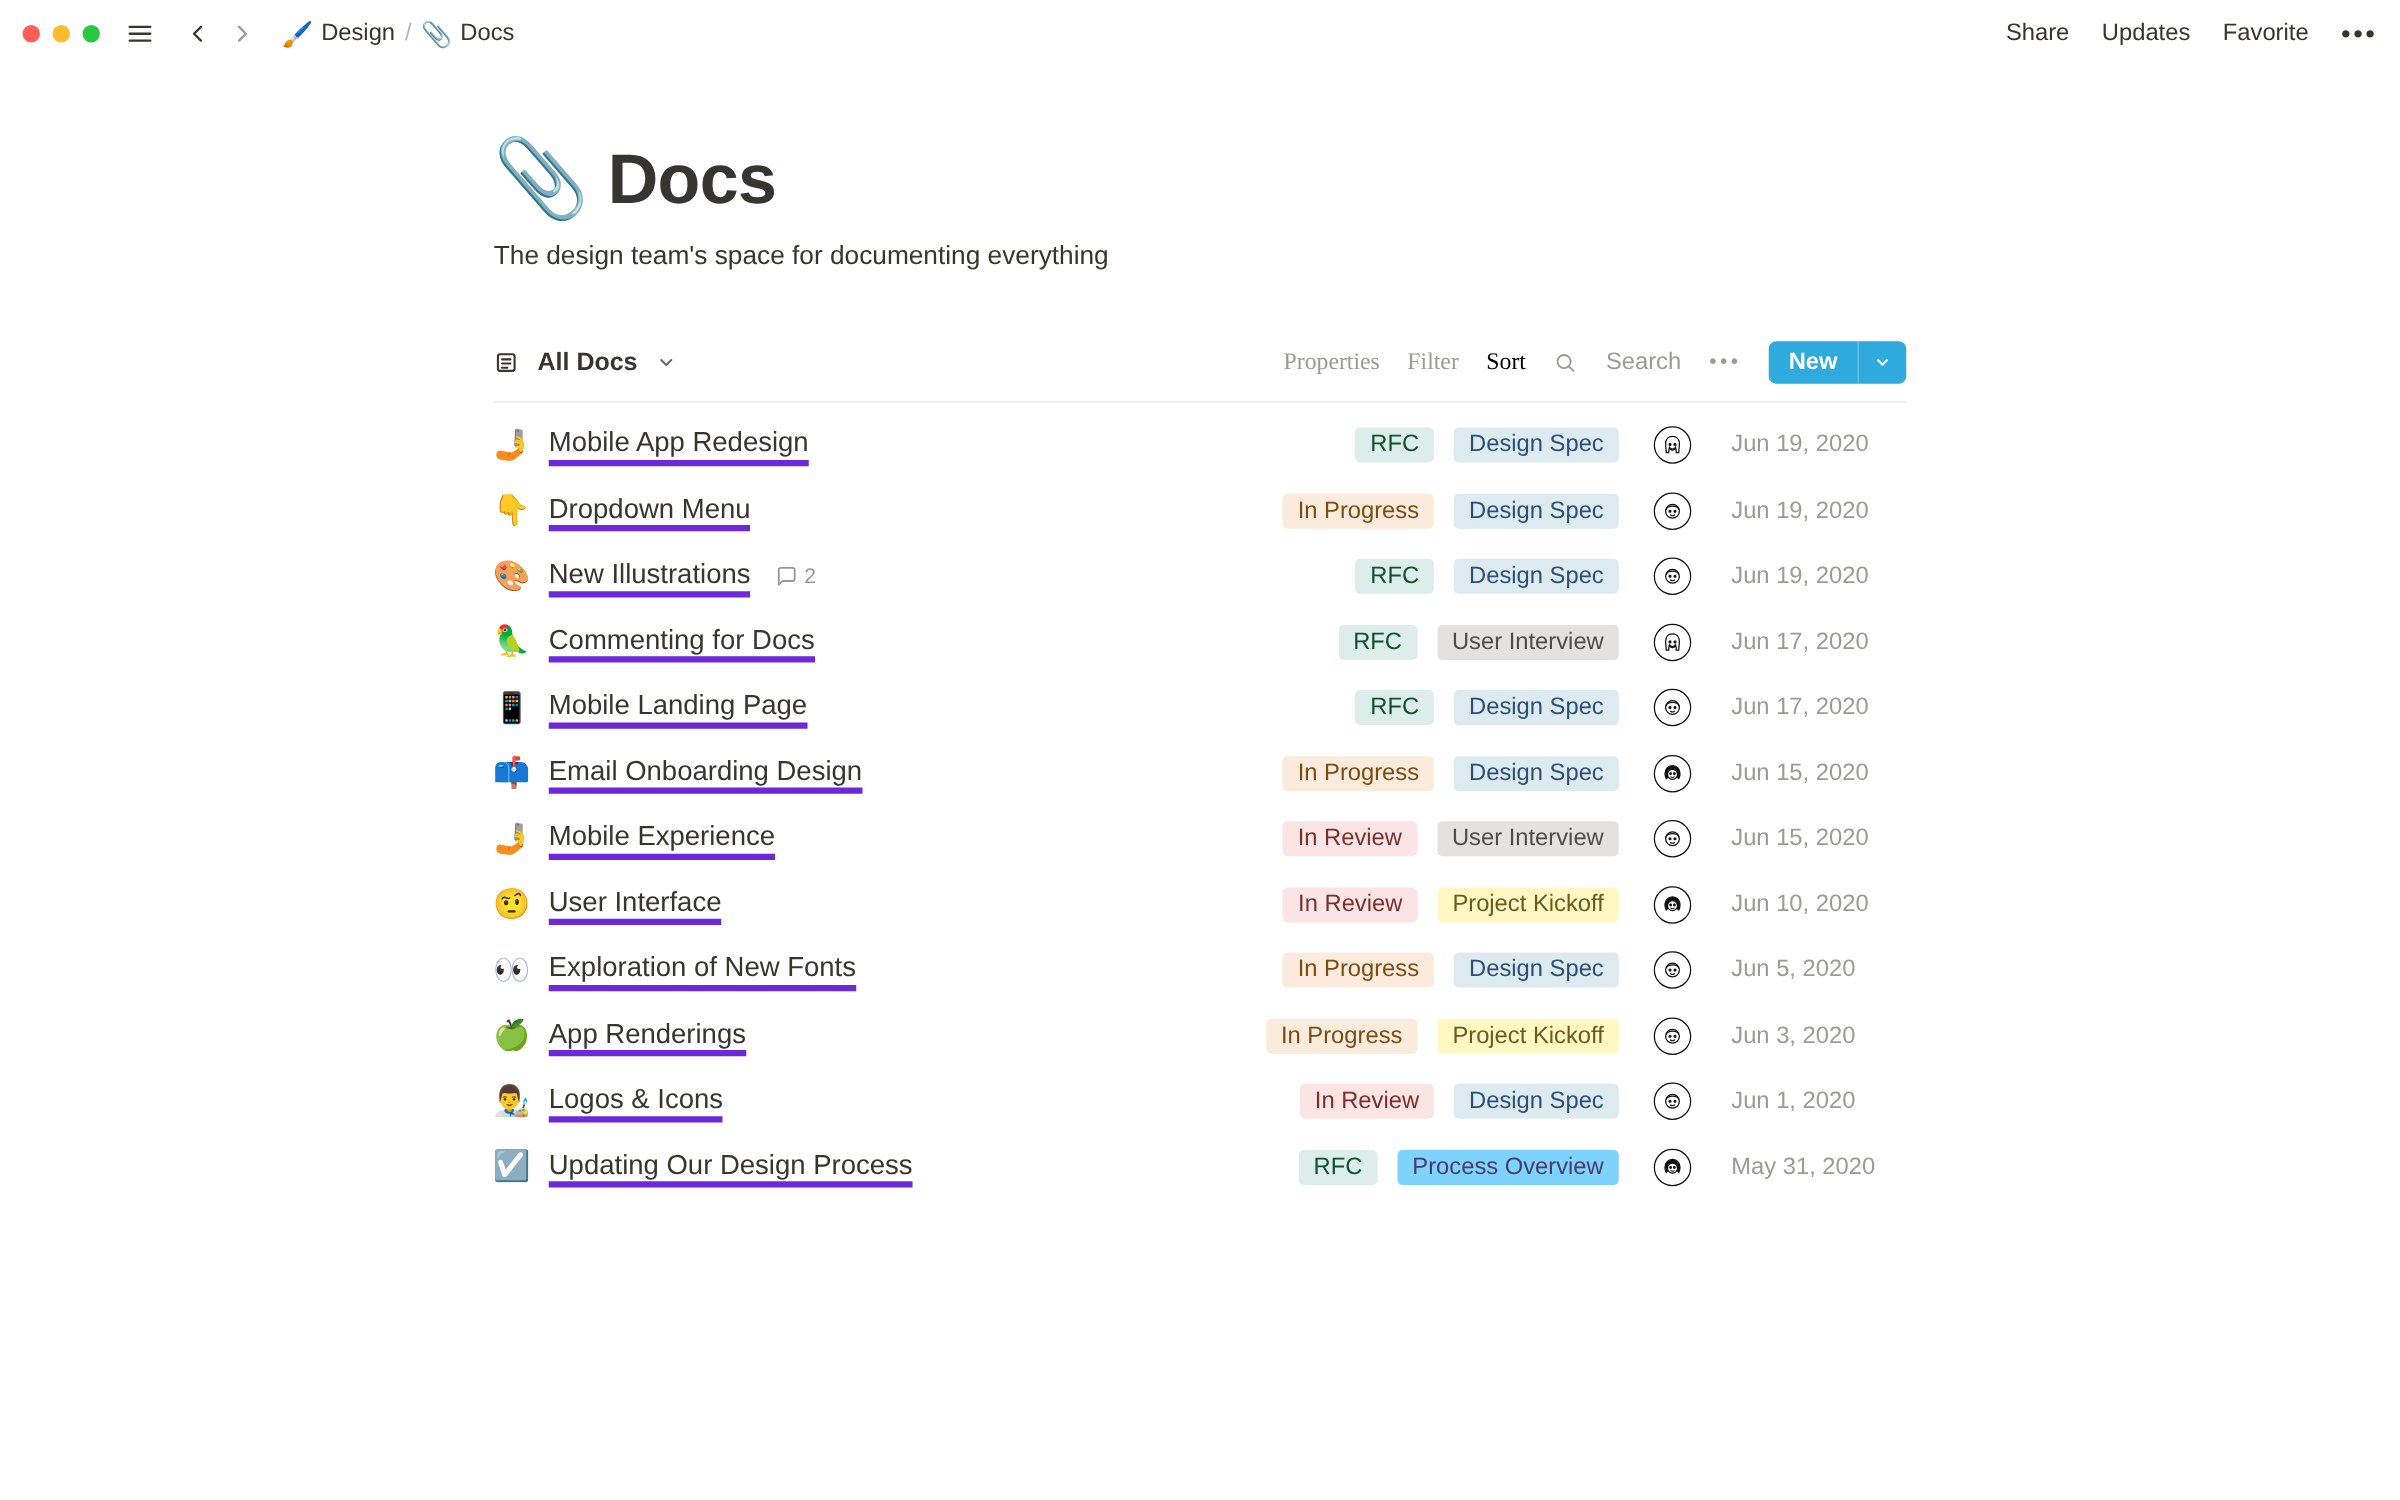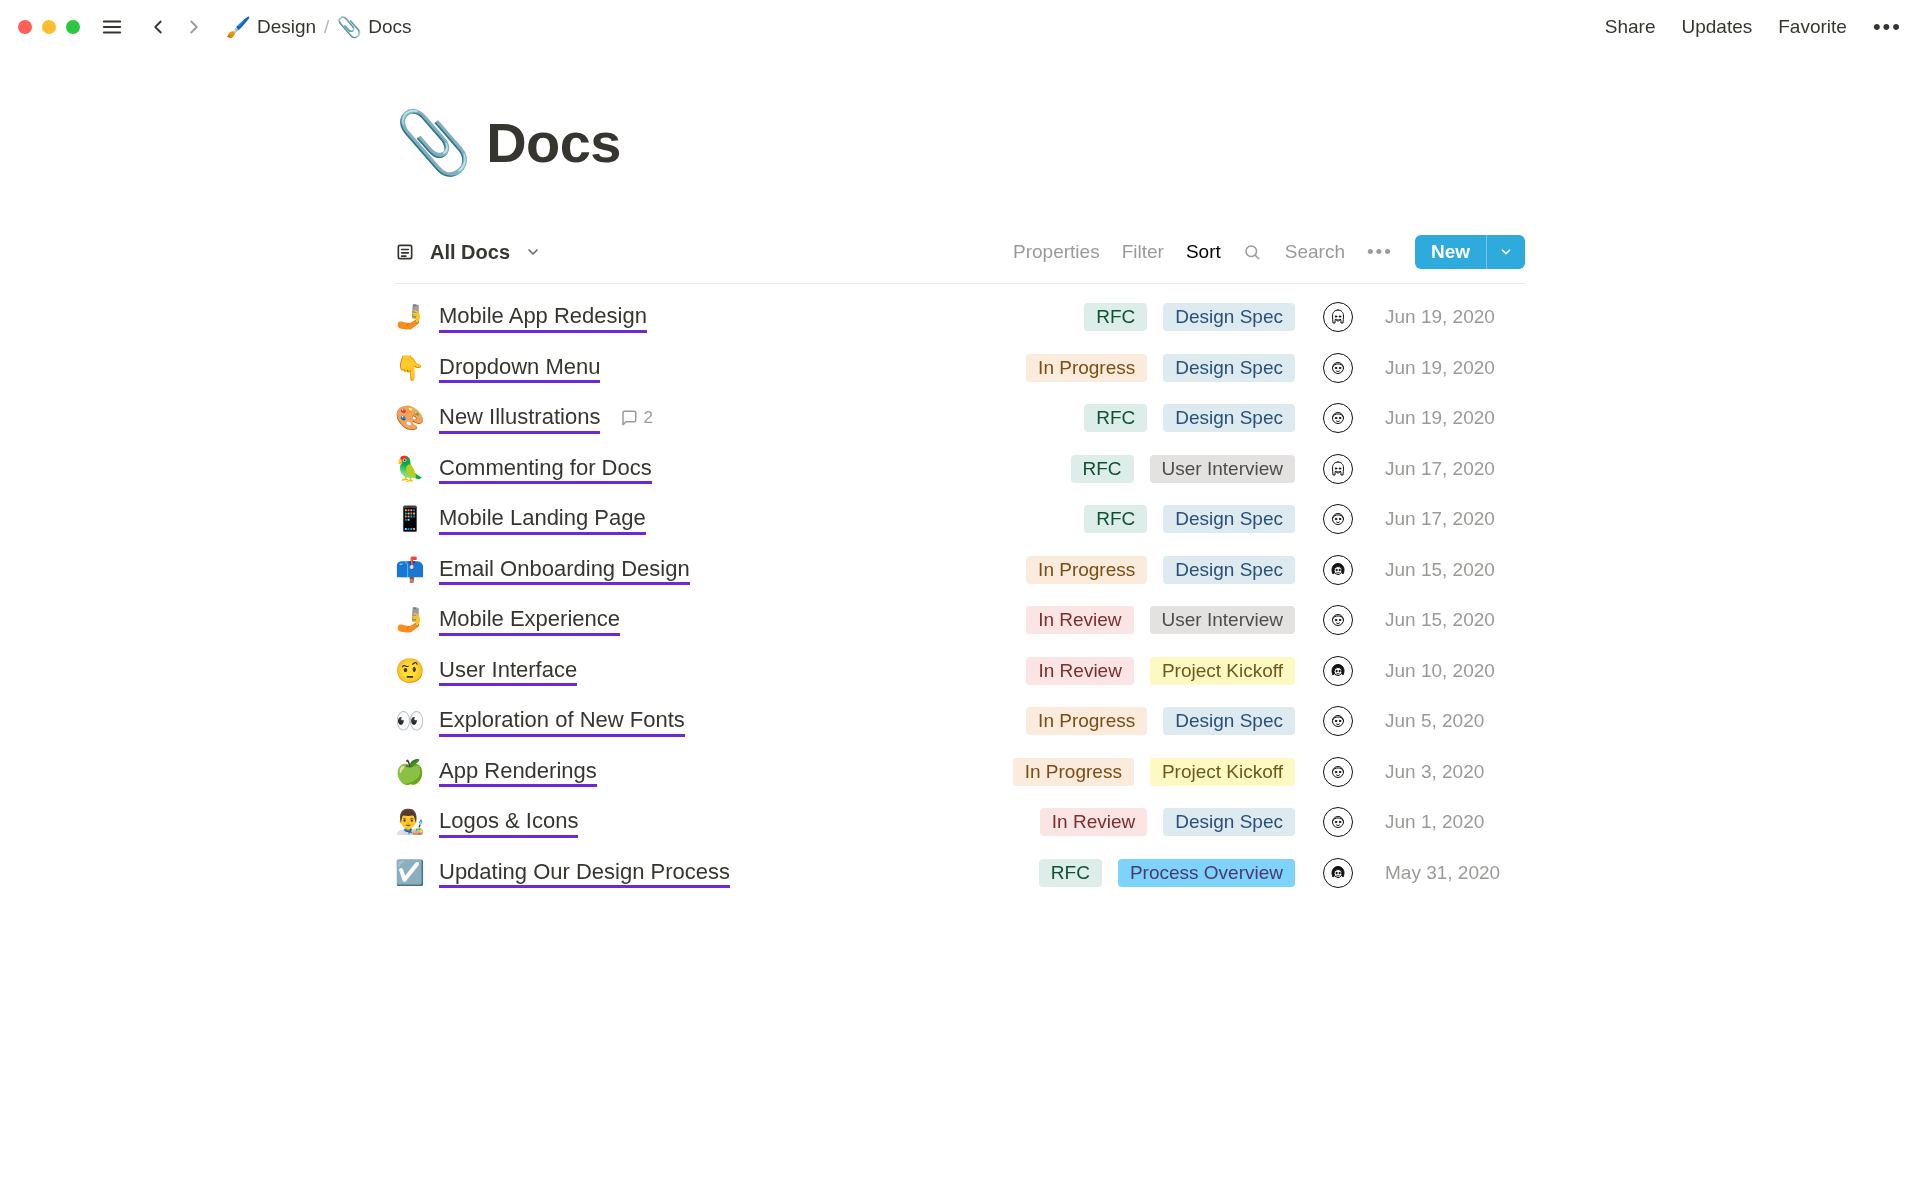--- a/index.html
+++ b/index.html
@@ -62,39 +62,39 @@
 
   
   .controls {
     display: flex; align-items: center; margin-top: 56px; padding-bottom: 14px;
     border-bottom: 1px solid #e9e9e7;
   }
   .view-switcher { display: inline-flex; align-items: center; gap: 15px; font-size: 20px; font-weight: 600; cursor:pointer; }
   .view-icon { display:inline-flex; }
   .chev { display:inline-flex; color:#6b6b6b; }
   .controls-right { margin-left: auto; display: flex; align-items: center; gap: 22px; font-size: 19px; color: #9b9a97; }
-  .ctrl { cursor: pointer; }
+  .ctrl { cursor: pointer; font-family: Liberation Serif, serif; }
   .ctrl.active { color: #000000; }
   .search-group { display:inline-flex; align-items:center; gap:24px; cursor:pointer; }
   .new-btn {
     display:inline-flex; align-items:stretch; border-radius:6px; overflow:hidden; cursor:pointer;
     background:#2eaadc; color:#fff; font-weight:600; font-size:19px;
   }
   .new-main { padding: 6px 16px; display:flex; align-items:center; }
   .new-caret { padding: 6px 12px; display:flex; align-items:center; border-left:1px solid rgba(255,255,255,0.35); }
 
   
   .rows { margin-top: 8px; }
   .row {
     display:flex; align-items:center; gap: 14px;
     padding: 10px 0;
     font-size: 22px;
   }
   .row-emoji { width: 30px; font-size: 24px; text-align:center; }
-  .row-title { font-weight:500; border-bottom:3px solid #6d28d9; cursor:pointer; line-height:1.25; }
+  .row-title { font-weight:500; border-bottom:5px solid #6d28d9; cursor:pointer; line-height:1.25; }
   .comment-pill { display:inline-flex; align-items:center; gap:5px; color:#9b9a97; font-size:17px; margin-left:6px; }
   .spacer { flex:1; }
   .tags { display:flex; align-items:center; gap:16px; }
   .tag { font-size:19px; padding:3px 12px; border-radius:4px; white-space:nowrap;text-align:right; }
   .avatar {
     width:30px; height:30px; border-radius:50%; background:#fff; border:1.5px solid #111;
     display:flex; align-items:center; justify-content:center; flex:none; margin-left: 14px;
   }
   .avatar svg { width:20px; height:20px; }
   .date { width: 140px; text-align:left; color:#9b9a97; font-size:19px; margin-left: 18px; }
@@ -161,20 +161,21 @@
     </div>
   </div>
 
   <div class="page">
     <div class="page-inner">
 
       <div class="title-row">
         <span class="title-emoji">📎</span>
         <h1 class="title-text">Docs</h1>
       </div>
+      <div class="subtitle">The design team's space for documenting everything</div>
 
       <div class="controls">
         <div class="view-switcher">
           <span class="view-icon">
             <svg width="20" height="20" viewBox="0 0 24 24" fill="none" stroke="#37352f" stroke-width="2" stroke-linecap="round">
                 <rect x="4" y="4" width="16" height="16" rx="2"></rect>
                 <line x1="8" y1="9" x2="16" y2="9"></line>
                 <line x1="8" y1="13" x2="16" y2="13"></line>
                 <line x1="8" y1="17" x2="13" y2="17"></line>
               </svg>

